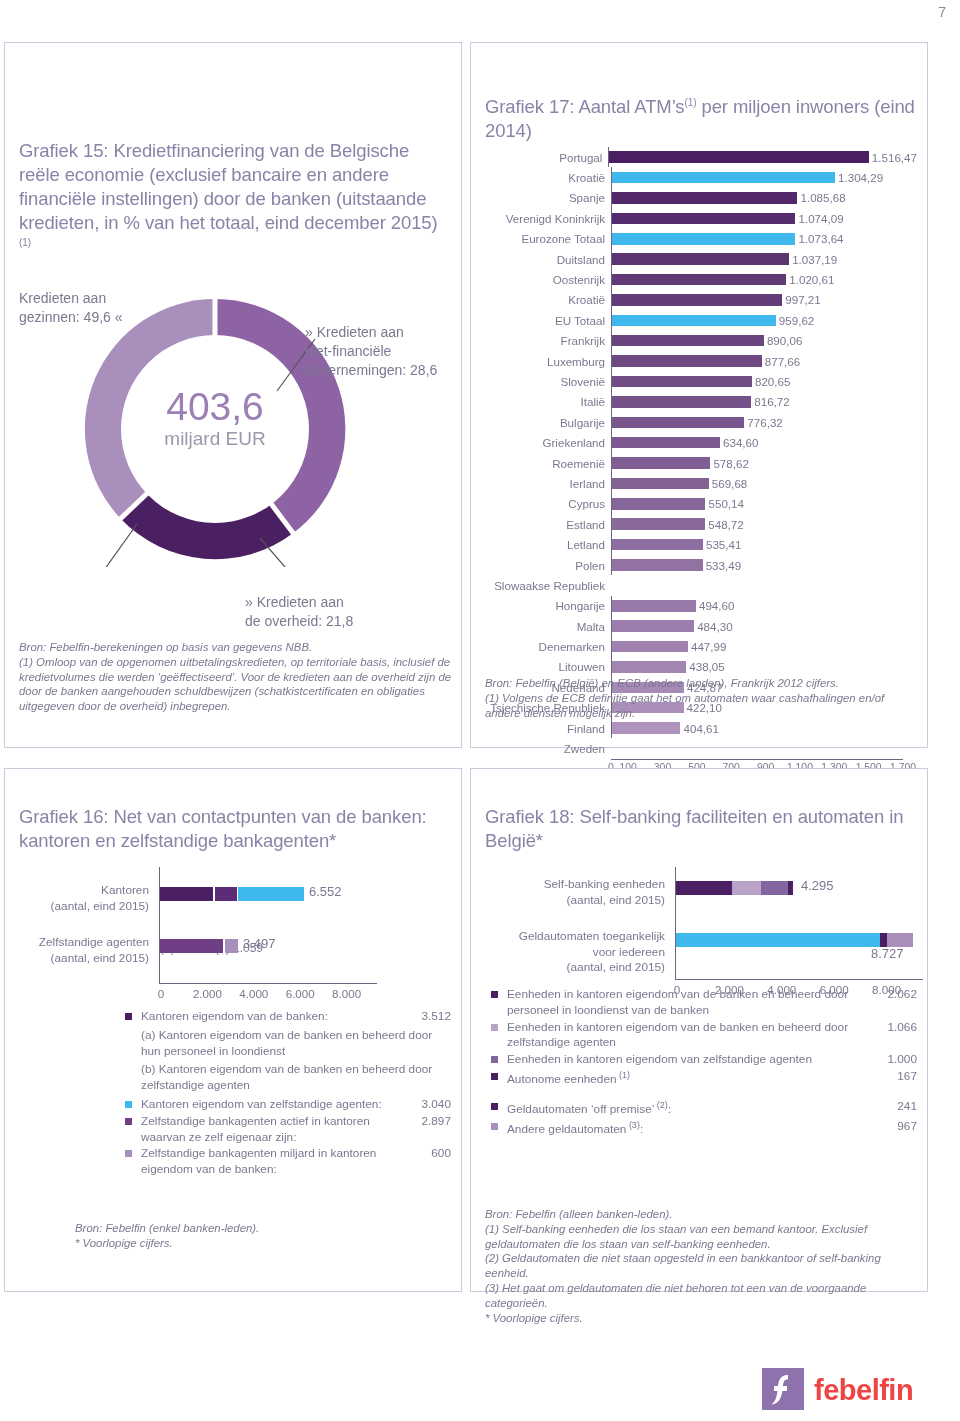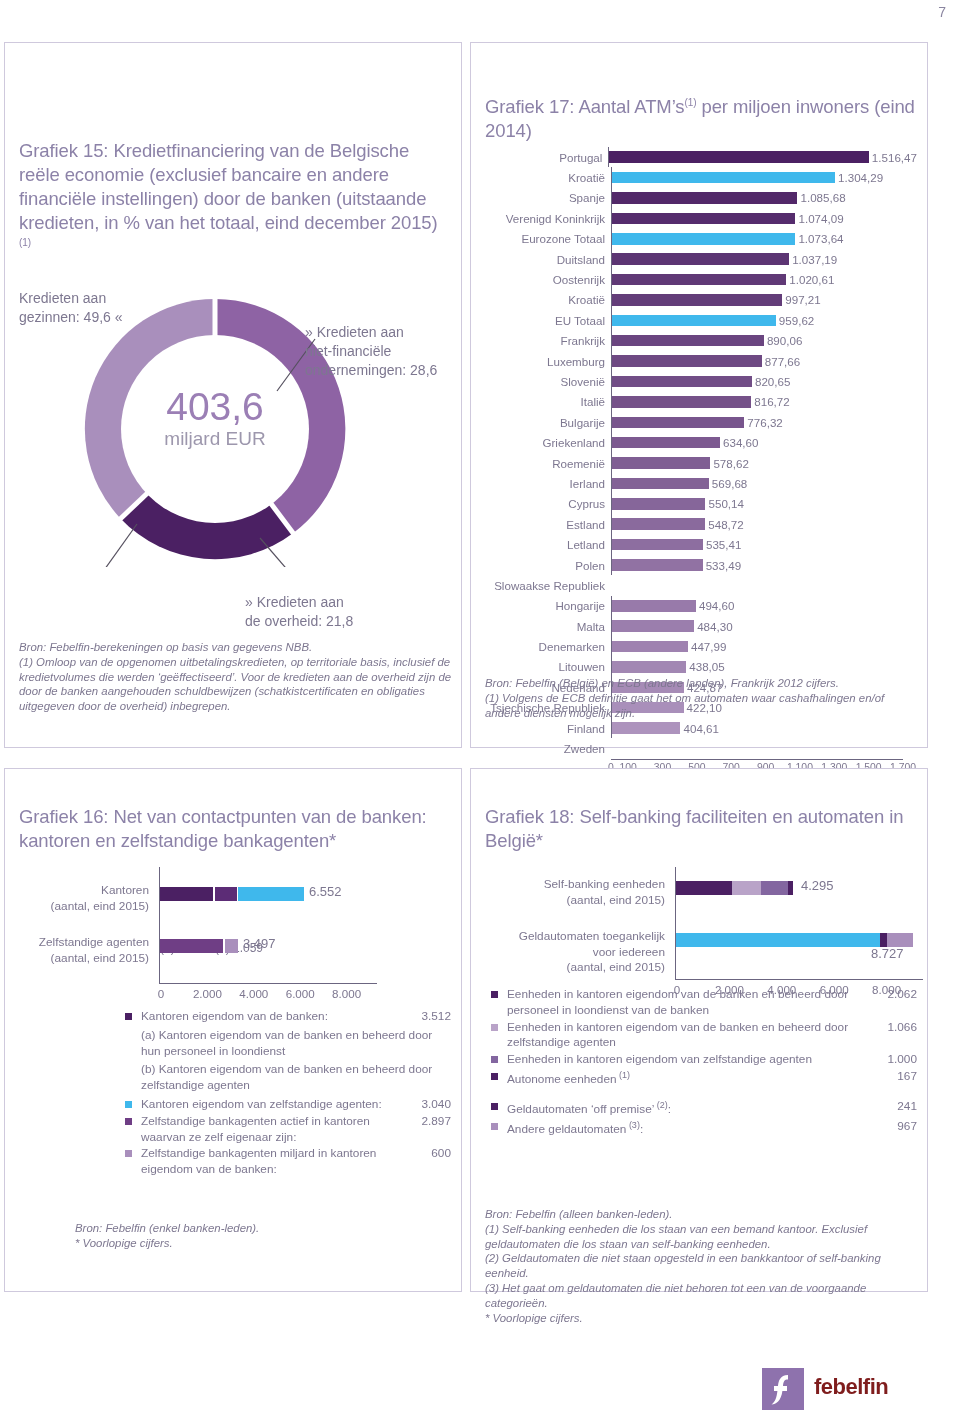--- a/index.html
+++ b/index.html
@@ -124,21 +124,21 @@
   #g18-src { position: absolute; left: 14px; top: 438px; width: 436px; }
 
   
   #logo { position: absolute; left: 762px; top: 1368px; width: 170px; height: 44px; }
   #logo-mark {
     position: absolute; left: 0; top: 0; width: 42px; height: 42px;
     background: #8e72ad;
   }
   #logo-text {
     position: absolute; left: 52px; top: 6px;
-    font-size: 22px; color: #7f1d1d; font-weight: 700; letter-spacing: -0.5px;
+    font-size: 29px; color: #ef4444; font-weight: 700; letter-spacing: -0.5px;
   }
 </style>
 </head>
 <body>
 
 <div class="page-num">7</div>
 
 <div class="panel" id="panel-15">
   <div class="chart-title" id="g15-title"><span>Grafiek 15: Kredietfinanciering van de Belgische reële economie (exclusief bancaire en andere financiële instellingen) door de banken (uitstaande kredieten, in % van het totaal, eind december 2015)</span><sup>(1)</sup></div>
 

